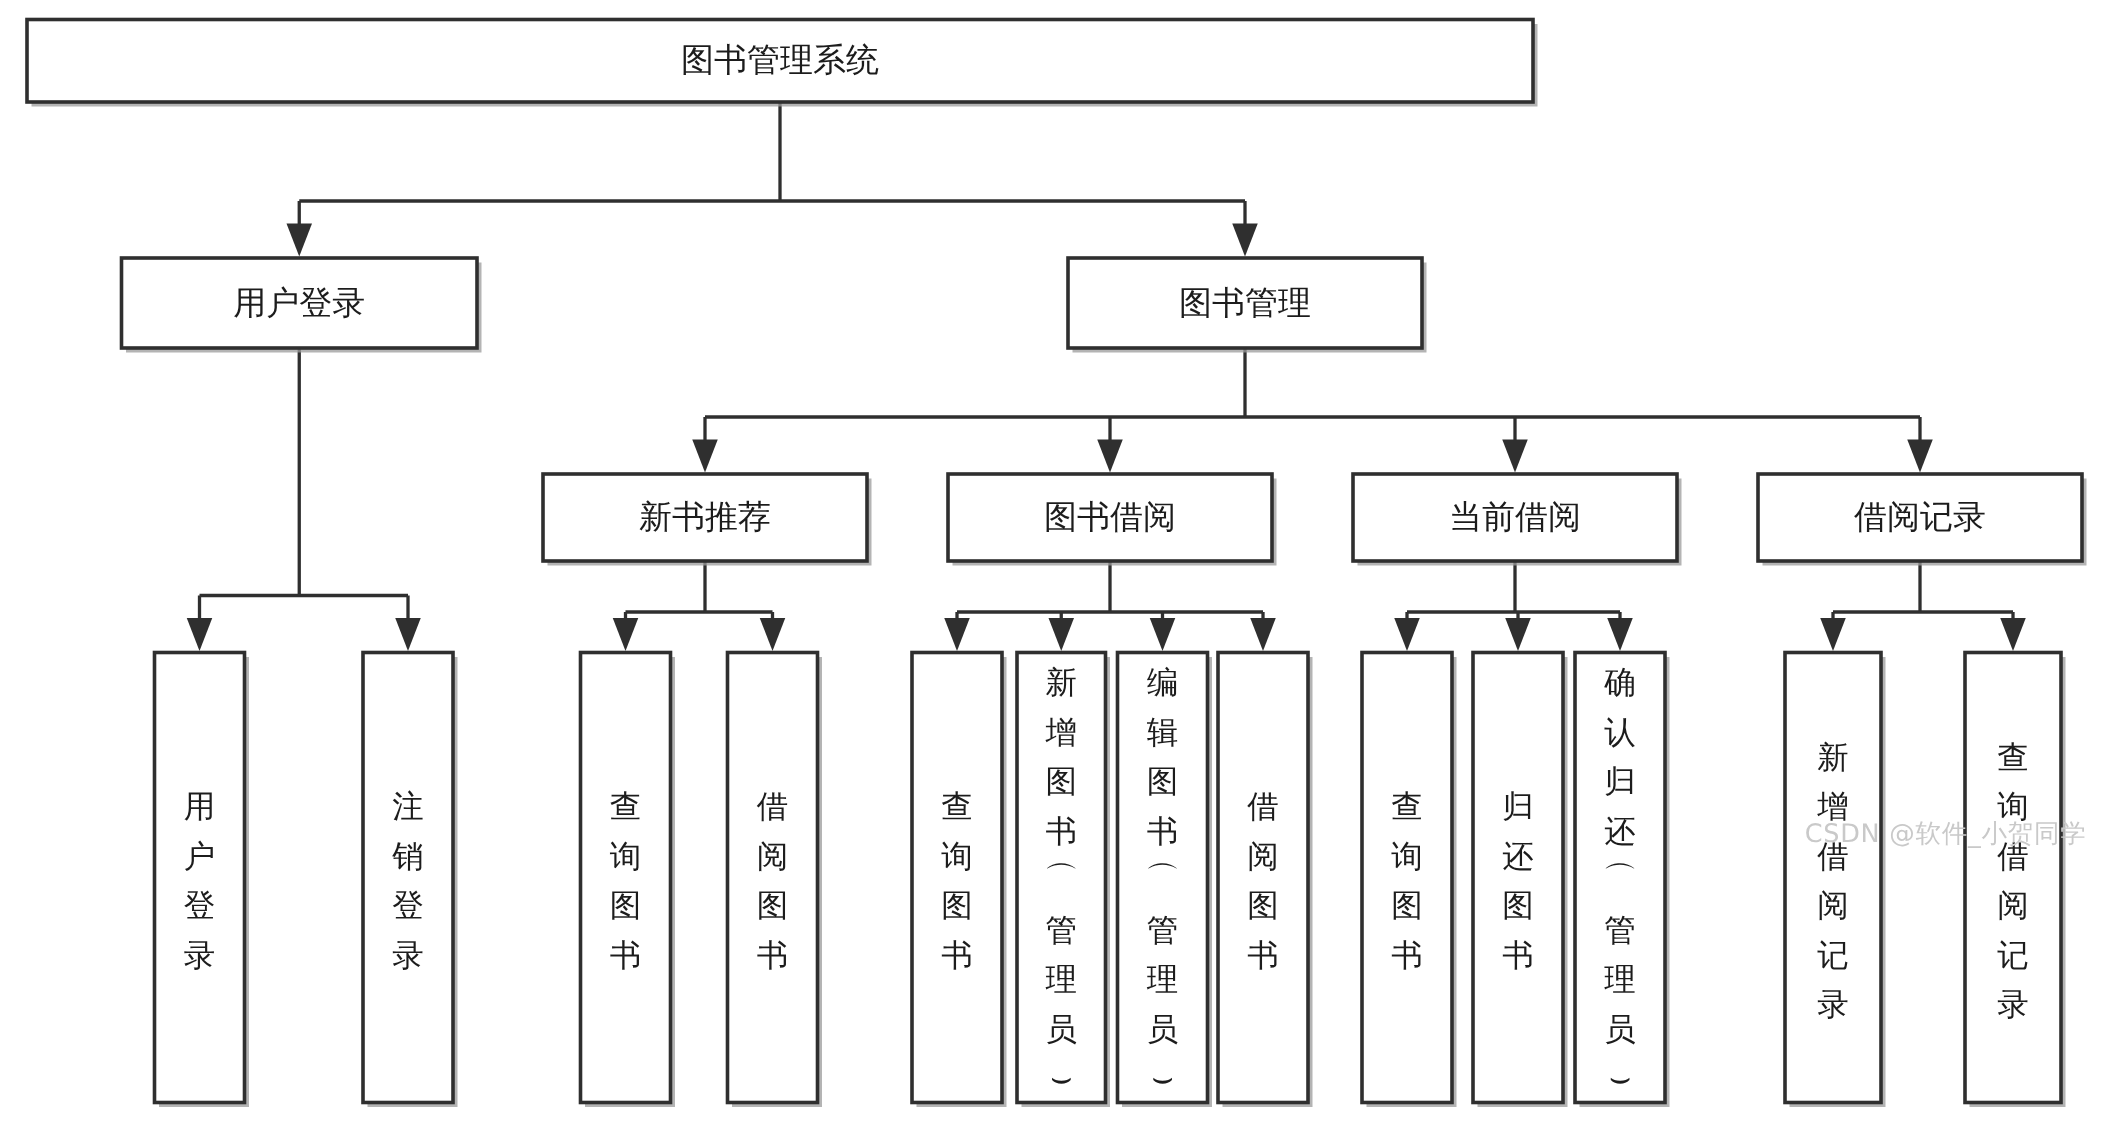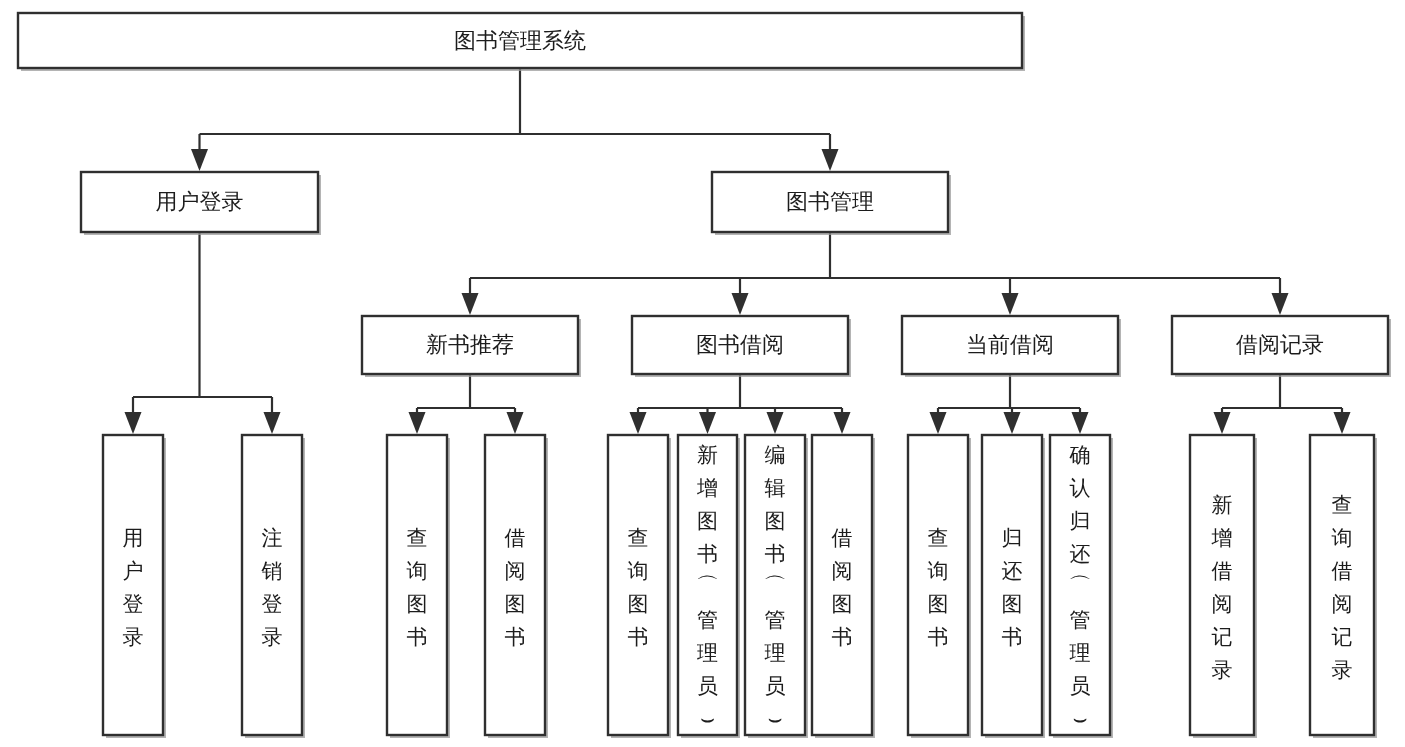--- a/index.html
+++ b/index.html
@@ -237,13 +237,14 @@
           <rect class="node-box" x="1190" y="435" width="64" height="300"></rect>
           <text class="node-label-vert" x="1222" y="511.74"><tspan x="1222" dy="0">新</tspan><tspan x="1222" dy="33">增</tspan><tspan x="1222" dy="33">借</tspan><tspan x="1222" dy="33">阅</tspan><tspan x="1222" dy="33">记</tspan><tspan x="1222" dy="33">录</tspan></text>
         </g>
         <g>
           <rect class="node-shadow" x="1313" y="438" width="64" height="300"></rect>
           <rect class="node-box" x="1310" y="435" width="64" height="300"></rect>
           <text class="node-label-vert" x="1342" y="511.74"><tspan x="1342" dy="0">查</tspan><tspan x="1342" dy="33">询</tspan><tspan x="1342" dy="33">借</tspan><tspan x="1342" dy="33">阅</tspan><tspan x="1342" dy="33">记</tspan><tspan x="1342" dy="33">录</tspan></text>
         </g>
       </g>
   </svg>
+  <div class="watermark">CSDN @软件_小贺同学</div>
 </div>
 
 </body></html>

